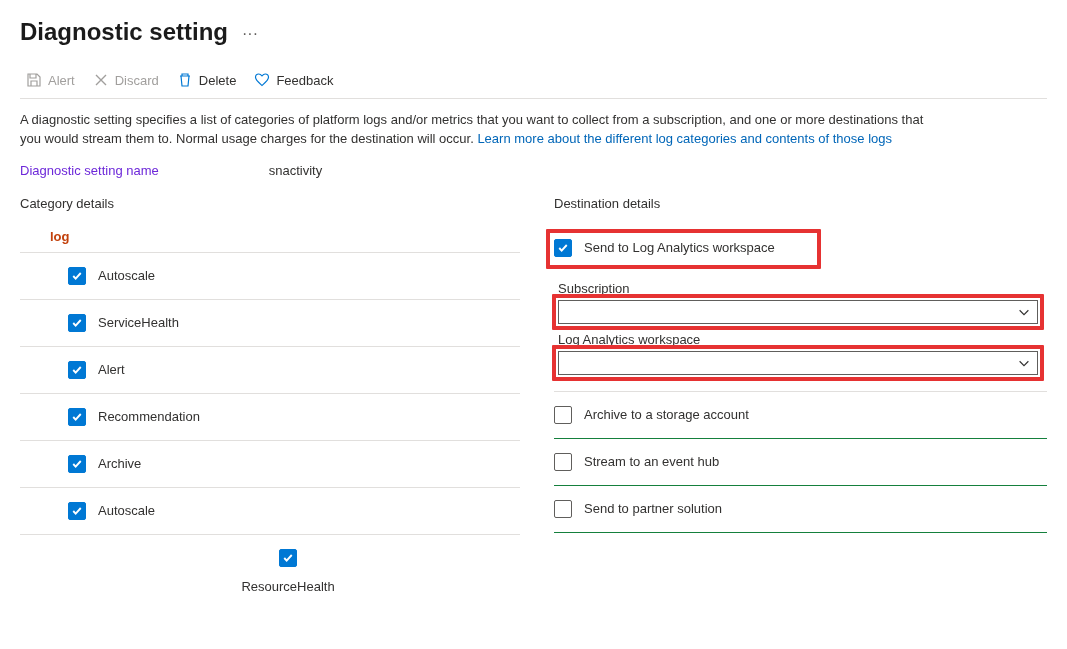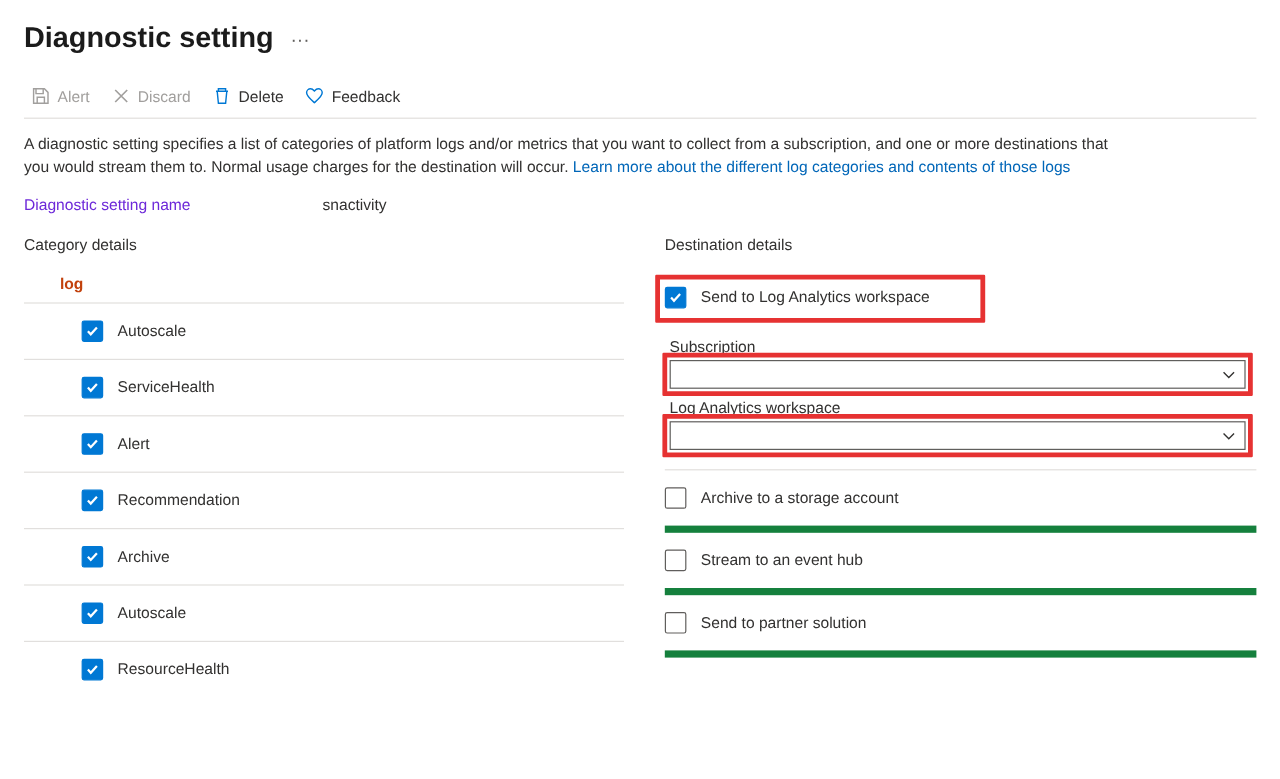--- a/index.html
+++ b/index.html
@@ -51,21 +51,21 @@
   .cb.checked { background: #0078d4; border-color: #0078d4; }
   .cb.checked svg { stroke: #fff; }
   .cb svg { width: 12px; height: 12px; stroke-width: 2.5; fill: none; }
   .cat-label { color: #323130; }
   .hl { border: 4px solid #e63232; border-radius: 1px; }
   .hl-admin { position: absolute; left: 47px; width: 190px; height: 48px; pointer-events: none; margin-top: -5px; }
   .admin-wrap { position: relative; }
   .dest-row {
     display: flex; align-items: center; gap: 12px;
     padding: 14px 0 14px 0;
-    border-bottom: 6px solid #15803d;
+    border-bottom: 1px solid #15803d;
   }
   .dest-top-wrap { position: relative; }
   .hl-dest-top { position: absolute; left: -8px; top: 4px; width: 275px; height: 40px; pointer-events: none; }
   .sub-group { padding: 10px 0 8px 4px; border-bottom: 1px solid #e1dfdd; }
   .field-label { color: #323130; margin: 4px 0 4px 0; display: block; }
   .select-wrap { position: relative; margin-bottom: 8px; }
   .select {
     width: 480px; height: 24px; border: 1px solid #605e5c; background: #fff;
     display: flex; align-items: center; justify-content: flex-end; padding: 0 6px;
     cursor: pointer;
@@ -175,21 +175,21 @@
           <span class="cat-label">Archive</span>
         </div>
         <div class="cat-row">
           <span class="cb checked">
               <svg viewBox="0 0 16 16">
                 <path d="M3 8l3.2 3.5L13 4"></path>
               </svg>
             </span>
           <span class="cat-label">Autoscale</span>
         </div>
-        <div class="cat-row" style="border-bottom:none;">
+        <div class="cat-row" style="border-bottom:none;flex-direction:column;">
           <span class="cb checked">
               <svg viewBox="0 0 16 16">
                 <path d="M3 8l3.2 3.5L13 4"></path>
               </svg>
             </span>
           <span class="cat-label">ResourceHealth</span>
         </div>
       </div>
     </div>
 

